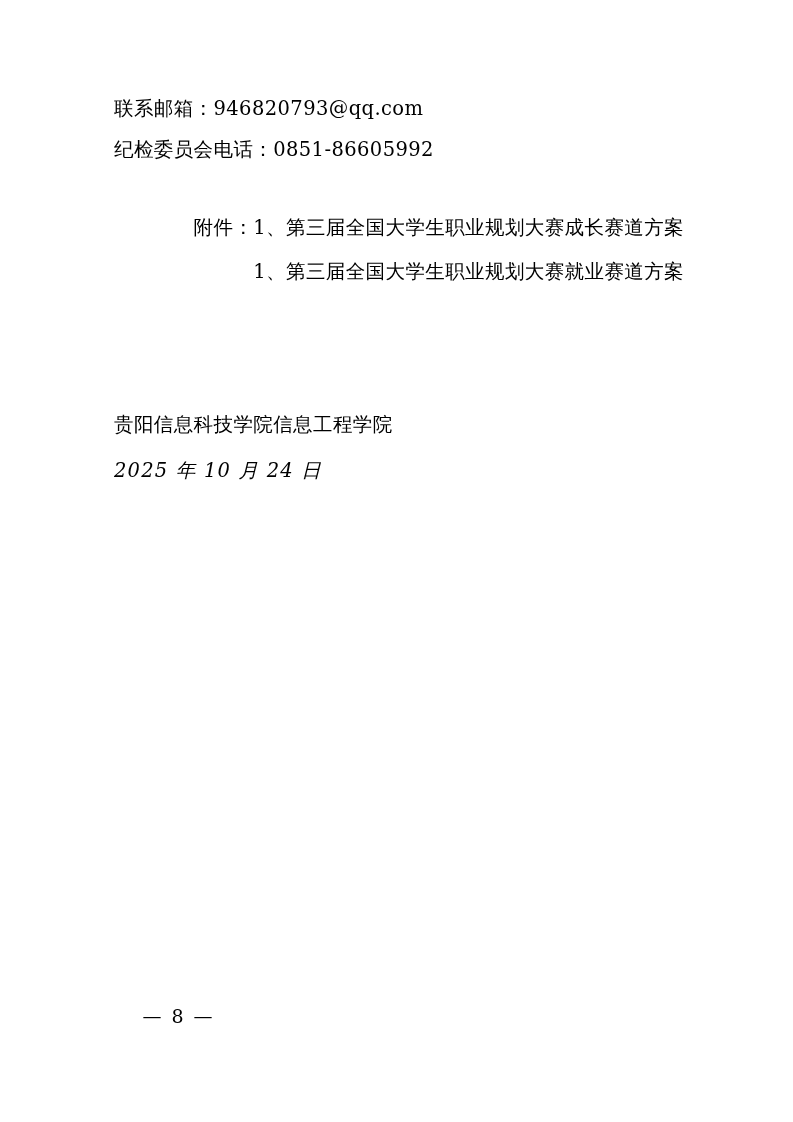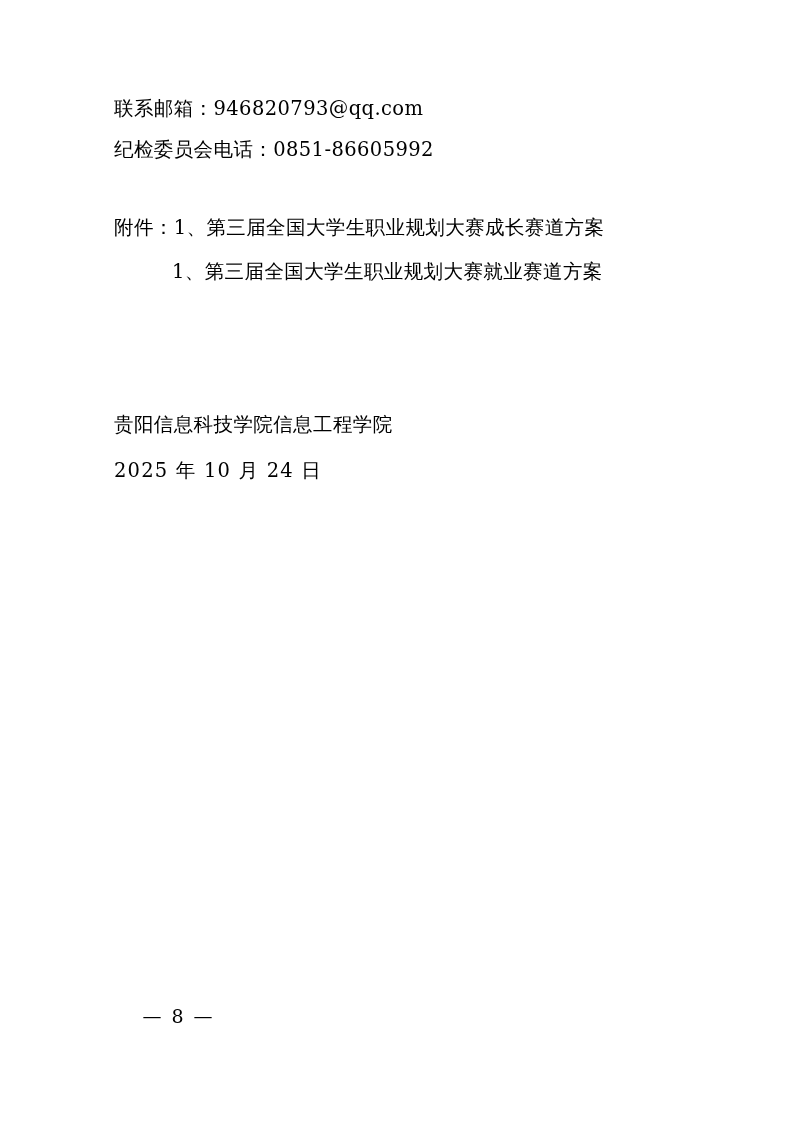--- a/index.html
+++ b/index.html
@@ -35,38 +35,40 @@
     white-space: pre;
   }
   .contact-block .line {
     line-height: 41px;
   }
   .gap-block {
     height: 36px;
   }
   .attach-block {
     margin-top: 0;
+    text-align: right;
   }
   .attach-block .line {
     line-height: 44px;
   }
   .indent-attach2 {
     padding-left: 58px;
   }
   .signature-block {
     margin-top: 108px;
     text-align: left;
     padding-right: 3px;
   }
   .signature-block .line {
     line-height: 46px;
   }
   .sig-date {
     letter-spacing: 1.2px;
     padding-right: 2px;
+    font-style: italic;
   }
   .footer {
     position: absolute;
     left: 0;
     top: 1005px;
     width: 793px;
     text-align: center;
     font-size: 19px;
     letter-spacing: 2px;
   }

